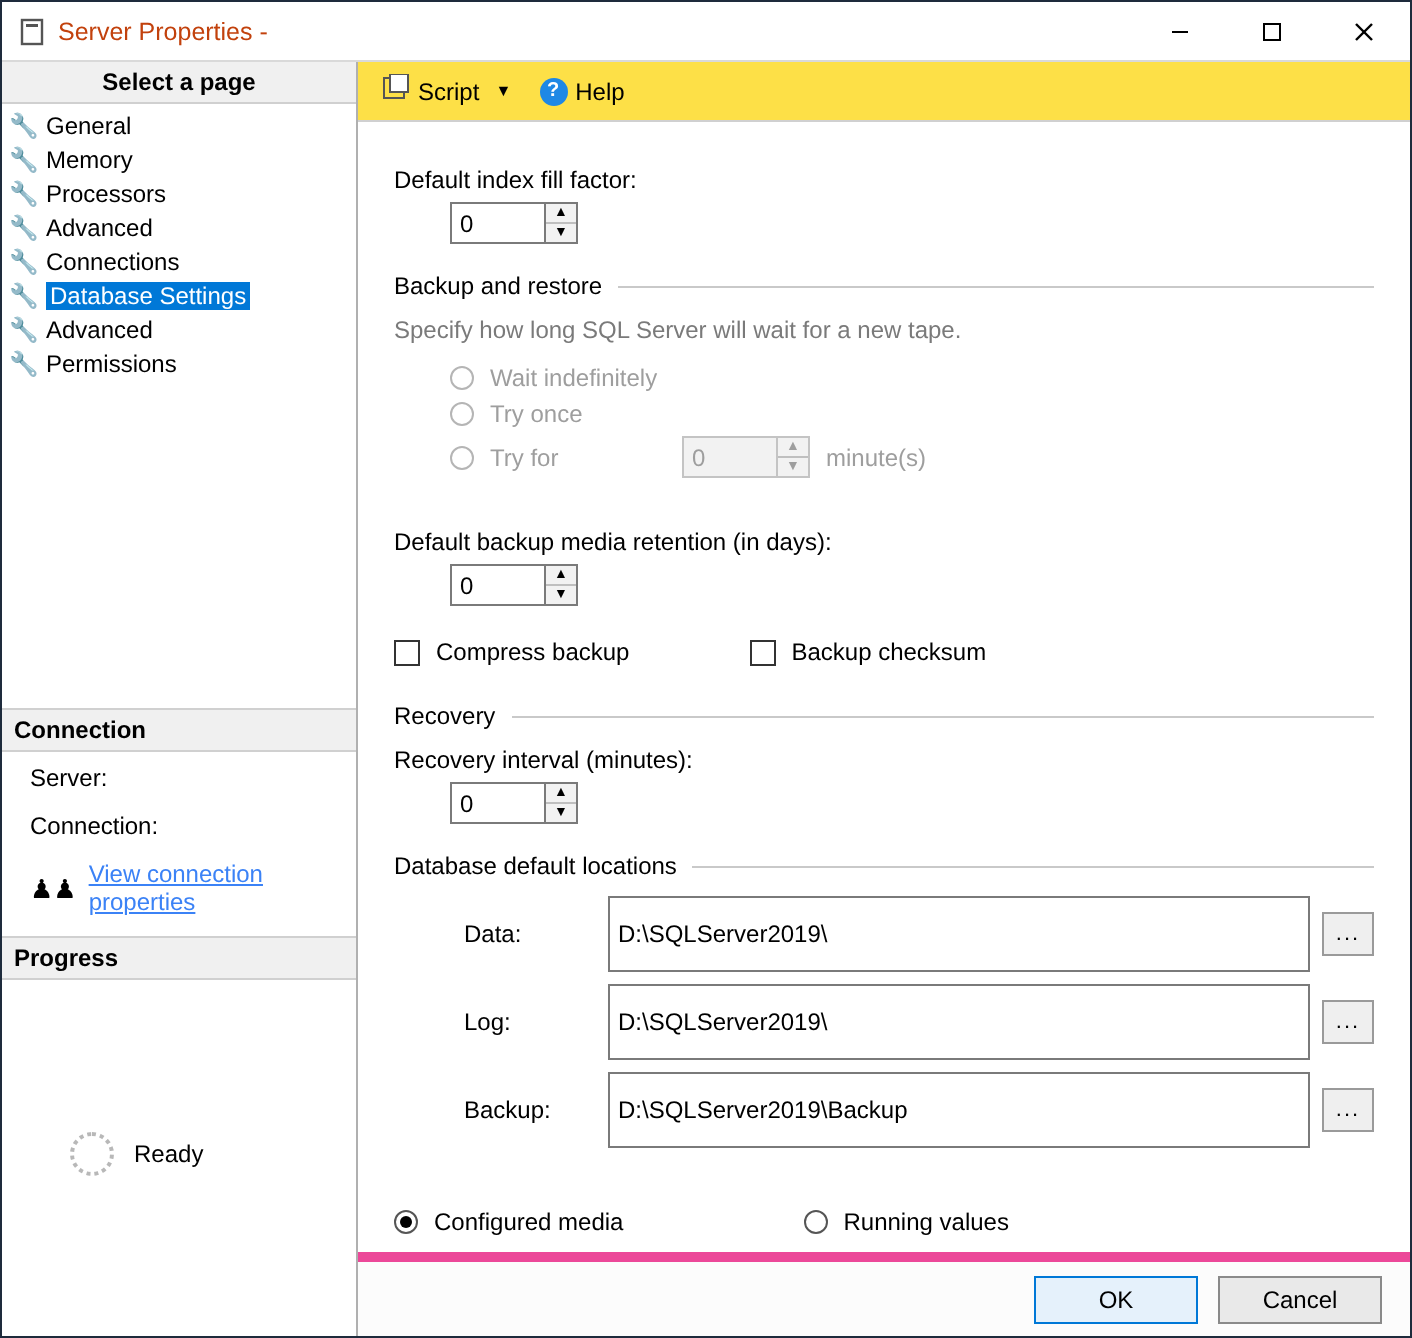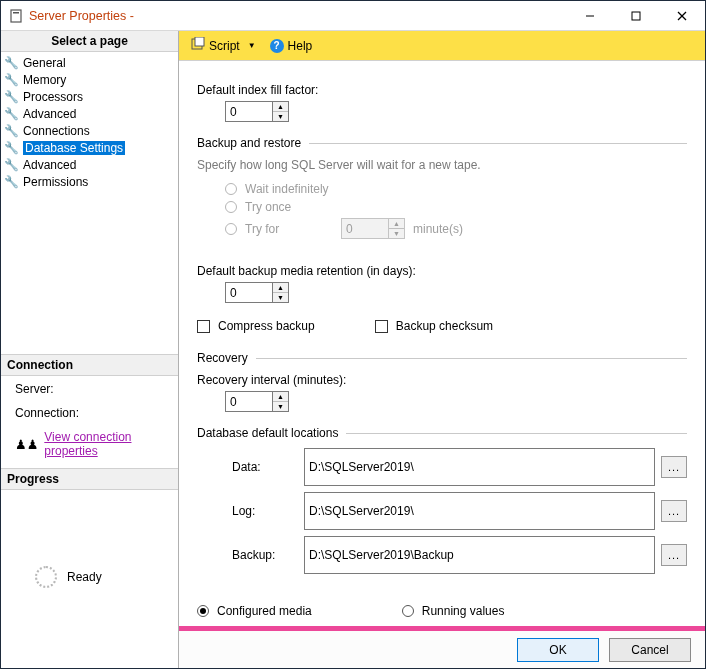--- a/index.html
+++ b/index.html
@@ -76,21 +76,21 @@
     color: #fff;
     padding: 0 2px;
   }
   .nav-item .label { font-size: 12px; }
   .connection-block {
     padding: 6px 8px 10px 14px;
     font-size: 12px;
   }
   .connection-block .row { margin-bottom: 10px; }
   .connection-block a {
-    color: #a21caf; 
+    color: #3b82f6; 
   }
   .conn-link-row { display: flex; align-items: center; gap: 6px; }
   .progress-block {
     padding: 6px 8px 10px 14px;
     display: flex; align-items: center; gap: 10px;
     flex:1;
     margin-left:20px;
   }
   .spinner {
     width: 22px; height: 22px;

